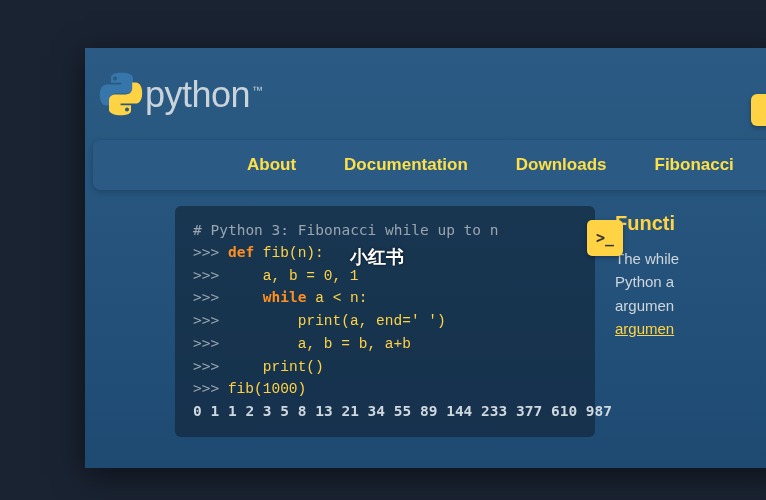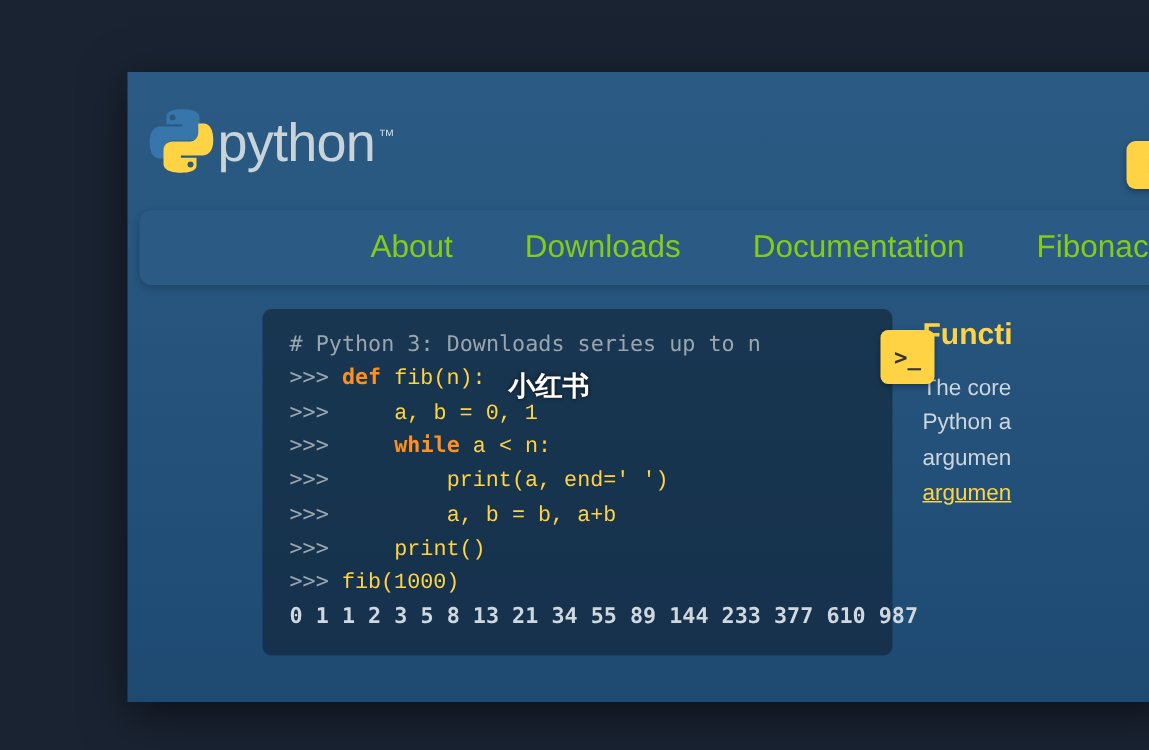--- a/index.html
+++ b/index.html
@@ -62,27 +62,28 @@
     background: #2b5b84;
     border-radius: 8px 0 0 8px;
     margin-left: 8px;
     height: 50px;
     display: flex;
     align-items: center;
     padding-left: 130px;
     box-shadow: 0 2px 6px rgba(0,0,0,0.2);
   }
   .nav-item {
-    color: #84cc16;
-    font-size: 21px;
+    color: #fde047;
+    font-size: 17px;
     padding: 0 24px;
     cursor: pointer;
     height: 50px;
     display: flex;
     align-items: center;
+    font-weight: bold;
   }
   .content-row {
     display: flex;
     padding: 16px 0 0 90px;
     gap: 20px;
   }
   .code-block {
     background: rgba(15,30,45,0.55);
     border-radius: 6px;
     padding: 14px 18px;
@@ -129,21 +130,21 @@
     font-size: 20px;
     margin-bottom: 8px;
   }
   .side-link {
     color: #ffd343;
     text-decoration: underline;
     cursor: pointer;
   }
   .watermark {
     position: absolute;
-    left: 339px;
+    left: 350px;
     top: 245px;
     color: #ffffff;
     font-size: 18px;
     font-weight: bold;
     text-shadow: 0 0 3px rgba(0,0,0,0.8);
     font-family: "PingFang SC","Microsoft YaHei",sans-serif;
     pointer-events: none;
   }
 </style>
 </head>
@@ -157,43 +158,43 @@
         <path fill="#3776ab" d="M55 2c-27 0-25 12-25 12v13h26v4H20s-18-2-18 26 16 27 16 27h9V70s-1-16 16-16h27s15 0 15-15V15S87 2 55 2zM40 11a5 5 0 110 10 5 5 0 010-10z"></path>
         <path fill="#ffd343" d="M55 108c27 0 25-12 25-12V83H54v-4h36s18 2 18-26-16-27-16-27h-9v14s1 16-16 16H40s-15 0-15 15v22s-2 15 30 15zm15-9a5 5 0 110-10 5 5 0 010 10z"></path>
       </svg>
       <span class="logo-text"><span>python</span><span class="logo-tm">™</span></span>
     </div>
     <div class="donate-btn">D</div>
   </div>
 
   <div class="navbar">
     <div class="nav-item">About</div>
+    <div class="nav-item">Documentation</div>
     <div class="nav-item">Downloads</div>
-    <div class="nav-item">Documentation</div>
     <div class="nav-item">Fibonacci</div>
   </div>
 
   <div class="content-row">
 
     <div class="code-block">
       <div class="launch-shell">&gt;_</div>
-      <div class="code-line c-comment"># Python 3: Downloads series up to n</div>
+      <div class="code-line c-comment"># Python 3: Fibonacci while up to n</div>
       <div class="code-line"><span class="c-prompt">&gt;&gt;&gt; </span><span class="c-key">def </span><span class="c-code">fib(n):</span></div>
       <div class="code-line"><span class="c-prompt">&gt;&gt;&gt;     </span><span class="c-code">a, b = 0, 1</span></div>
       <div class="code-line"><span class="c-prompt">&gt;&gt;&gt;     </span><span class="c-key">while </span><span class="c-code">a &lt; n:</span></div>
       <div class="code-line"><span class="c-prompt">&gt;&gt;&gt;         </span><span class="c-code">print(a, end=' ')</span></div>
       <div class="code-line"><span class="c-prompt">&gt;&gt;&gt;         </span><span class="c-code">a, b = b, a+b</span></div>
       <div class="code-line"><span class="c-prompt">&gt;&gt;&gt;     </span><span class="c-code">print()</span></div>
       <div class="code-line"><span class="c-prompt">&gt;&gt;&gt; </span><span class="c-code">fib(1000)</span></div>
       <div class="code-line c-out">0 1 1 2 3 5 8 13 21 34 55 89 144 233 377 610 987</div>
     </div>
 
     <div class="side-panel">
       <div class="side-title">Functi</div>
-      <div>The core </div>
+      <div>The while </div>
       <div>Python a</div>
       <div>argumen</div>
       <span class="side-link">argumen </span>
     </div>
 
   </div>
 </div>
 
 <div class="watermark">小红书</div>
 

